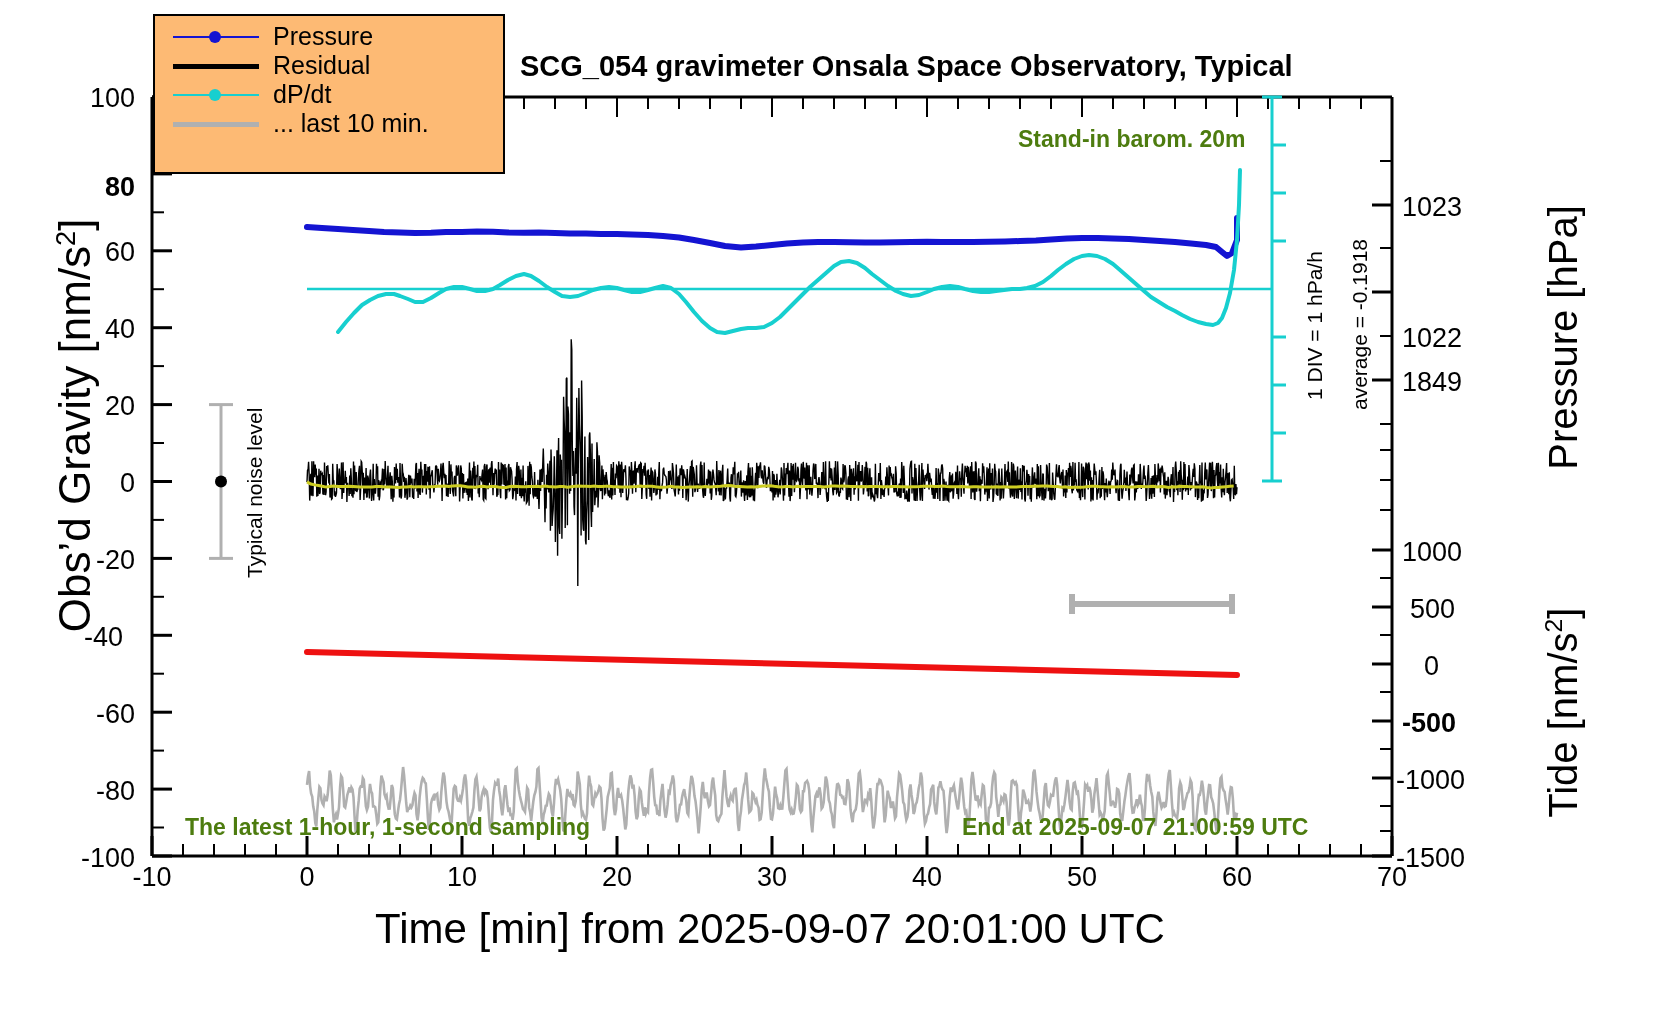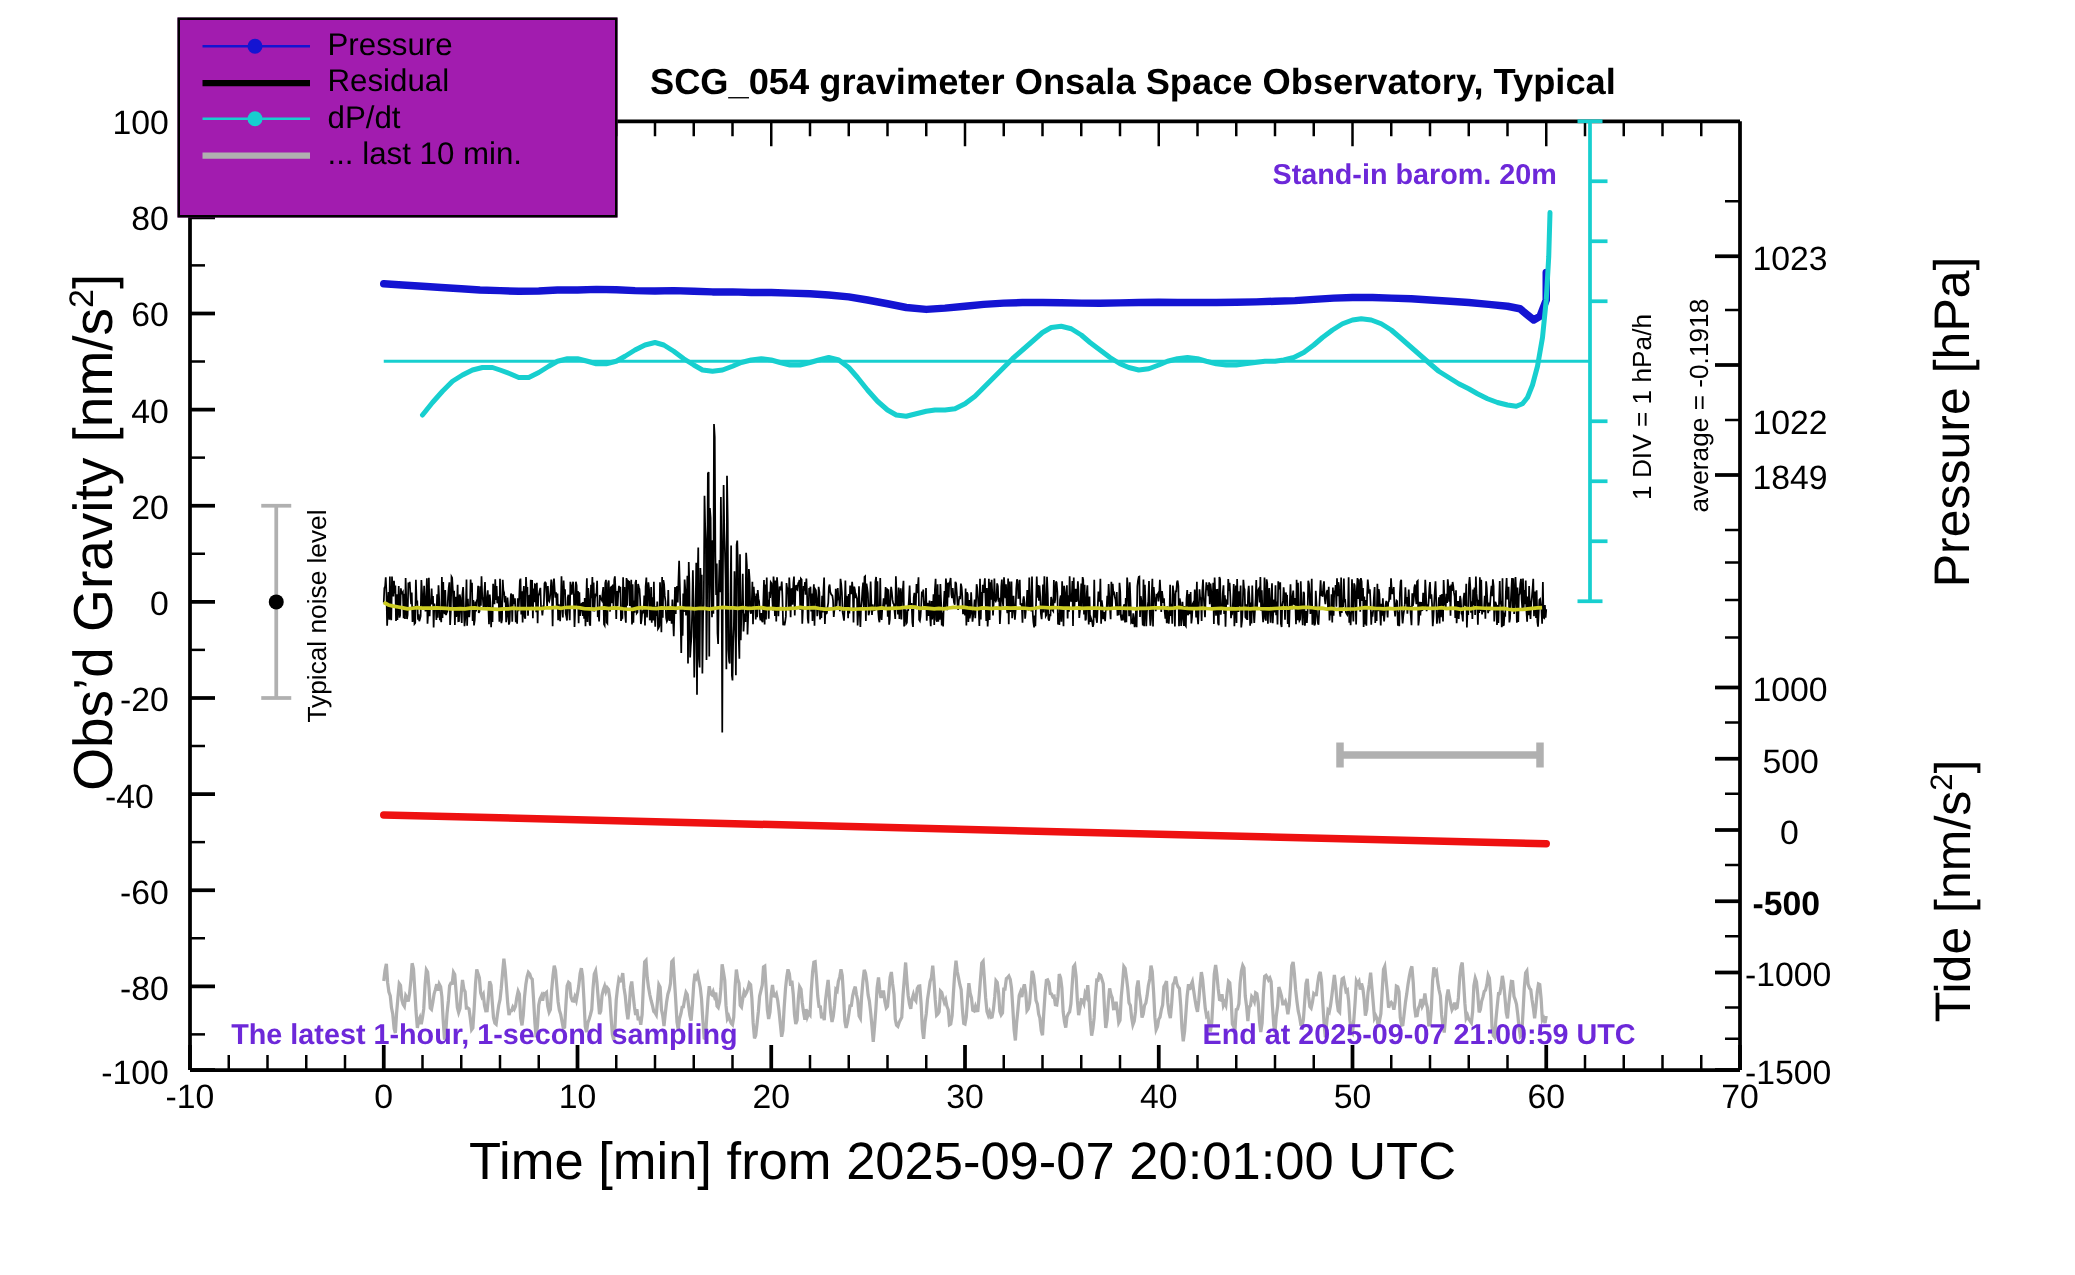--- a/index.html
+++ b/index.html
@@ -76,21 +76,21 @@
     font-weight: bold;
     color: #000;
     white-space: nowrap;
   }
 
   
   .anno {
     position: absolute;
     font-size: 23px;
     font-weight: bold;
-    color: #6d28d9;
+    color: #4d7c0f;
     white-space: nowrap;
   }
   .anno-noise {
     position: absolute;
     font-size: 21px;
     color: #000;
     white-space: nowrap;
     transform: rotate(-90deg);
     transform-origin: left top;
   }
@@ -99,23 +99,23 @@
     font-size: 21px;
     color: #000;
     white-space: nowrap;
     transform: rotate(-90deg);
     transform-origin: left top;
   }
 
   
   #legend {
     position: absolute;
-    left: 142px; top: 14px;
+    left: 153px; top: 14px;
     width: 352px; height: 160px;
-    background: #a21caf;
+    background: #fdba74;
     border: 2px solid #000;
     padding: 6px 0 0 0;
     z-index: 40;
   }
   .legend-row {
     display: flex;
     align-items: center;
     height: 29px;
     padding-left: 18px;
   }
@@ -359,21 +359,21 @@
   <div class="axis-title-left">
     Obs’d Gravity [nm/s<span class="sup">2</span>]
   </div>
   <div class="axis-title-right-1">Pressure [hPa]</div>
   <div class="axis-title-right-2">
     Tide [nm/s<span class="sup">2</span>]
   </div>
   <div class="axis-title-bottom">Time [min] from 2025-09-07 20:01:00 UTC</div>
 
   <div class="tick-label tl-left" style="left:30px;  top:83px;  width:105px;">100</div>
-  <div class="tick-label tl-left" style="left:30px;  top:160px; width:105px;">80</div>
+  <div class="tick-label tl-left" style="left:30px;  top:172px; width:105px;font-weight:bold;">80</div>
   <div class="tick-label tl-left" style="left:30px;  top:237px; width:105px;">60</div>
   <div class="tick-label tl-left" style="left:30px;  top:314px; width:105px;">40</div>
   <div class="tick-label tl-left" style="left:30px;  top:391px; width:105px;">20</div>
   <div class="tick-label tl-left" style="left:30px;  top:468px; width:105px;">0</div>
   <div class="tick-label tl-left" style="left:30px;  top:545px; width:105px;">-20</div>
   <div class="tick-label tl-left" style="left:18px;  top:622px; width:105px;">-40</div>
   <div class="tick-label tl-left" style="left:30px;  top:699px; width:105px;">-60</div>
   <div class="tick-label tl-left" style="left:30px;  top:776px; width:105px;">-80</div>
   <div class="tick-label tl-left" style="left:30px;  top:843px; width:105px;">-100</div>
 

